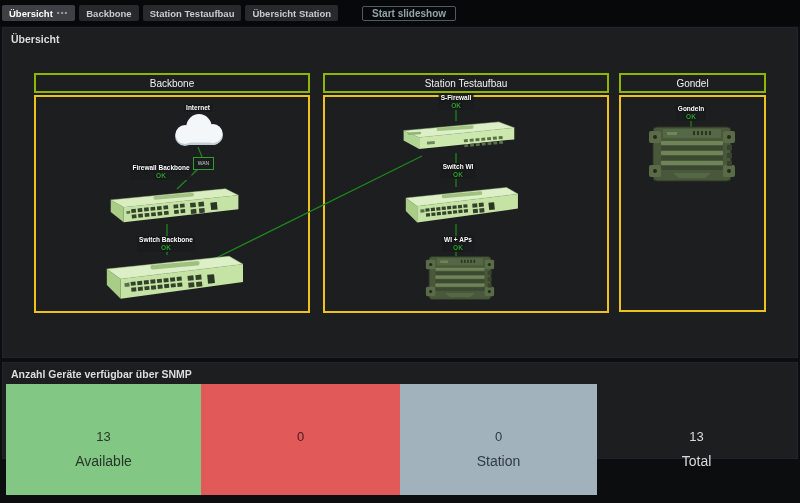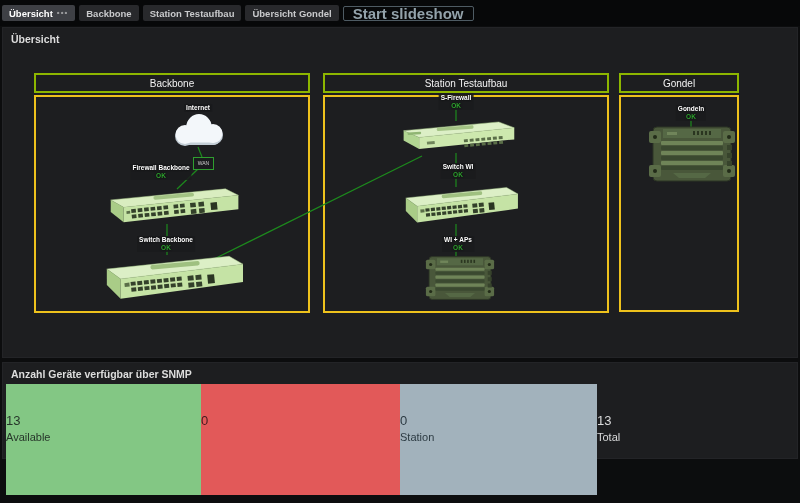--- a/index.html
+++ b/index.html
@@ -6,73 +6,73 @@
   html,body{width:800px;height:503px;background:#0c0d0e;overflow:hidden;position:relative;
     font-family:"Liberation Sans",sans-serif;color:#d8d9da}
 
   
   .tabbar{position:absolute;left:0;top:0;width:800px;height:26px;background:#070809;
     display:flex;align-items:center;gap:4px;padding:0 2px}
   .tab{height:16px;padding:0 7px;display:flex;align-items:center;gap:4px;background:#28292c;
     color:#c9cacc;font-size:9.5px;font-weight:bold;border-radius:2px;cursor:pointer;white-space:nowrap}
   .tab.active{background:#3e4045;color:#fff}
   .tab .dots{color:#9fa0a2;font-size:8px;letter-spacing:1px;line-height:1}
-  .slideshow{height:15px;padding:0 9px;font-size:15px;font-weight:bold;
+  .slideshow{margin-left:20px;height:15px;padding:0 9px;font-size:10px;font-weight:bold;
     color:#93a2aa;background:transparent;border:1px solid #4e5b63;border-radius:2px;
     display:flex;align-items:center;cursor:pointer}
 
   
   .panel{position:absolute;background:#1d1e20;border:1px solid #232427}
   #overviewPanel{left:2px;top:27px;width:796px;height:331px}
   #snmpPanel{left:2px;top:362px;width:796px;height:97px}
   .panel-title{position:absolute;left:8px;top:5px;font-size:10.5px;font-weight:bold;color:#dddddd}
 
   
   .group{position:absolute;z-index:1}
   .group-title{position:absolute;left:0;right:0;top:0;height:20px;border:2px solid #8db600;
     display:flex;align-items:center;justify-content:center;font-size:10px;color:#f2f2f2}
   .group-body{position:absolute;left:0;right:0;top:22px;bottom:0;border:2px solid #eec21c}
   #groupBackbone{left:31px;top:45px;width:276px;height:240px}
   #groupStation{left:320px;top:45px;width:286px;height:240px}
-  #groupGondel{left:616px;top:45px;width:120px;height:239px}
+  #groupGondel{left:616px;top:45px;width:147px;height:239px}
 
   
   #linesOverlay{position:absolute;left:0;top:0;width:796px;height:331px;z-index:2;pointer-events:none}
   .dev{position:absolute;z-index:3;cursor:pointer}
   .nlabel{position:absolute;z-index:4;transform:translateX(-50%);text-align:center;
     font-size:6.5px;line-height:8px;font-weight:bold;color:#fff;white-space:nowrap;
     background:rgba(26,27,29,.88);padding:0 2px;cursor:pointer;text-shadow:0 0 2px #000}
   .nlabel .ok{display:block;font-weight:bold}
   .ifbadge{position:absolute;z-index:4;width:21px;height:13px;border:1px solid #2f9e2f;
     background:#1a1b1d;color:#cfcfcf;font-size:5px;line-height:11px;text-align:center;cursor:pointer}
 
   
   #blocks{position:absolute;left:3px;top:21px;width:790px;height:111px;display:flex}
-  .block{height:100%;text-align:left;padding-top:29px}
+  .block{height:100%;text-align:center;padding-top:45px}
   .block .val{font-size:13px}
-  .block .lab{font-size:11px;margin-top:3px}
+  .block .lab{font-size:14px;margin-top:9px}
   .block.total .lab{font-weight:normal}
   .b0{width:195px}.b1{width:199px}.b2{width:197px}.b3{width:199px}
 </style>
 </head>
 <body>
 
 <div class="tabbar">
   <div class="tab active">
     <span>Übersicht</span>
     <span class="dots">•••</span>
   </div>
   <div class="tab">
     <span>Backbone</span>
   </div>
   <div class="tab">
     <span>Station Testaufbau</span>
   </div>
   <div class="tab">
-    <span>Übersicht Gondel</span>
+    <span>Übersicht Station</span>
   </div>
   <div class="slideshow">Start slideshow</div>
 </div>
 
 <div class="panel" id="overviewPanel">
   <div class="panel-title">Übersicht</div>
 
   <div class="group" id="groupBackbone">
     <div class="group-title" style="border-color: rgb(141, 182, 0);">Backbone</div>
     <div class="group-body" style="border-color: rgb(238, 194, 28);"></div>

